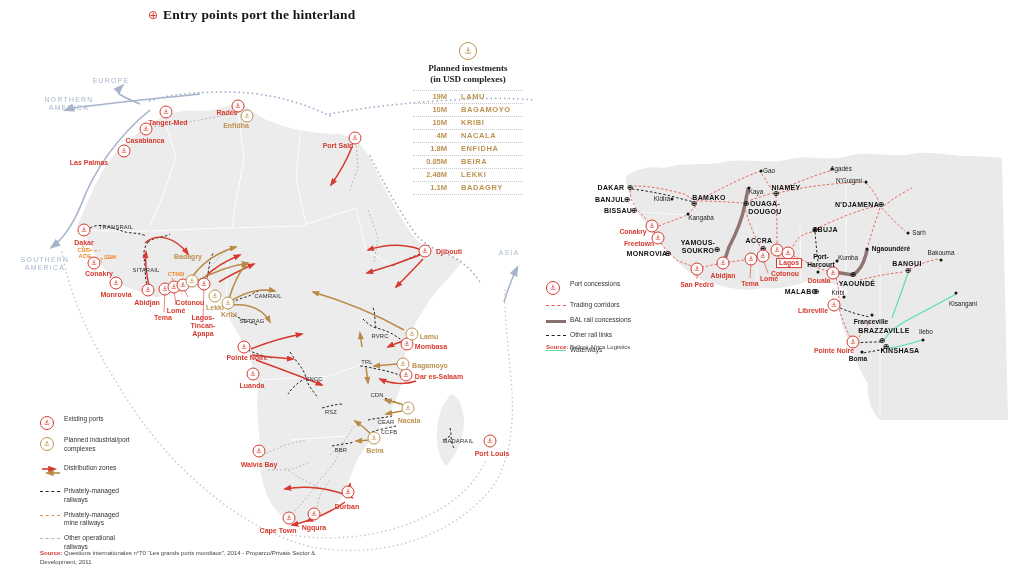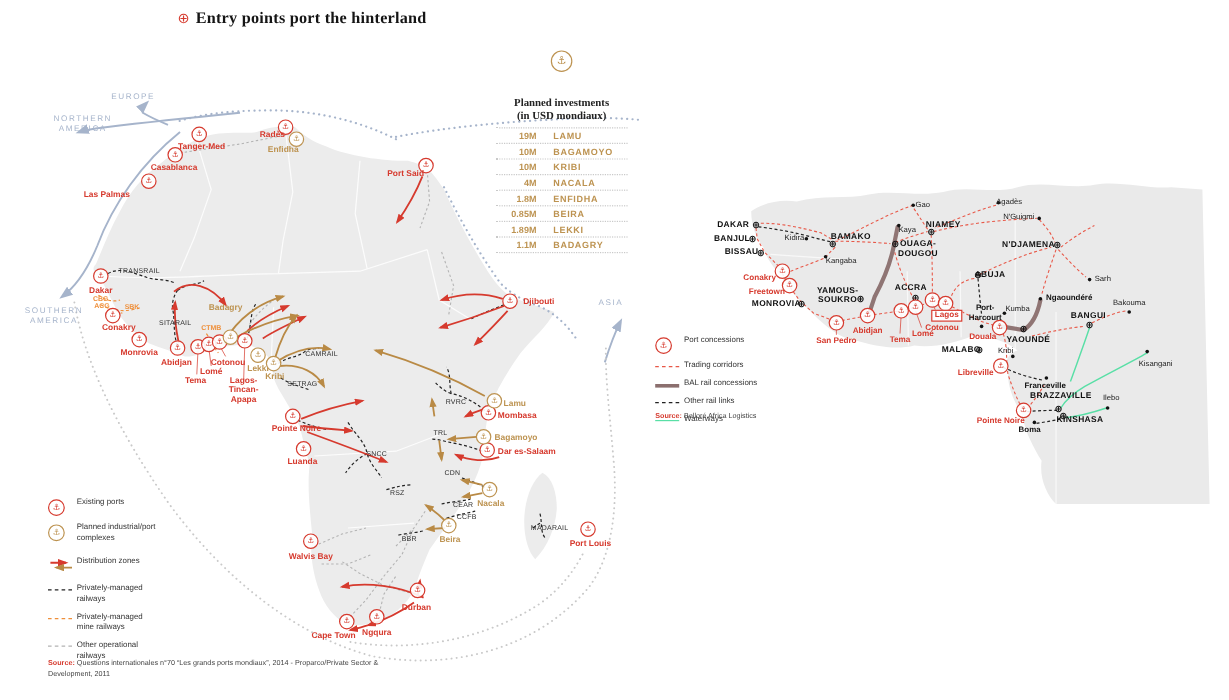--- a/index.html
+++ b/index.html
@@ -11,21 +11,21 @@
   .title-row{position:absolute;left:148px;top:7px;display:flex;align-items:center;gap:5px;}
   .title-icon{color:#d63a2e;font-size:12px;line-height:1;}
   .title-text{font-family:"Liberation Serif","DejaVu Serif",serif;font-weight:bold;
               font-size:13.5px;color:#151515;letter-spacing:.2px;}
 
   
   .inv-panel{position:absolute;left:413px;top:40px;width:110px;text-align:center;}
   .inv-icon{display:inline-flex;align-items:center;justify-content:center;width:16px;height:16px;
             border:1.2px solid #bd9351;border-radius:50%;color:#bd9351;font-size:9px;background:#fff;}
   .inv-head{font-family:"Liberation Serif","DejaVu Serif",serif;font-weight:bold;font-size:9px;
-            color:#222;margin-top:20px;line-height:1.25;}
+            color:#222;margin-top:3px;line-height:1.25;}
   .inv-rows{margin-top:4px;}
   .inv-row{display:flex;align-items:center;border-top:1px dotted #c9c9c9;padding:1.5px 0;}
   .inv-row:last-child{border-bottom:1px dotted #c9c9c9;}
   .inv-val{width:34px;text-align:right;font-weight:bold;font-size:7.5px;color:#bd9351;}
   .inv-name{margin-left:14px;text-align:left;font-weight:bold;font-size:7.5px;color:#bd9351;letter-spacing:.6px;}
 
   
   .lbl{position:absolute;transform:translate(-50%,-50%);white-space:pre;text-align:center;line-height:1.15;}
   .lbl.red{color:#d63a2e;font-weight:bold;font-size:7px;}
   .lbl.goldl{color:#bd9351;font-weight:bold;font-size:7px;}
@@ -450,21 +450,21 @@
 
   <div class="title-row">
     <span class="title-icon">⊕</span>
     <span class="title-text">Entry points port the hinterland</span>
   </div>
 
   <div class="inv-panel">
     <span class="inv-icon">⚓</span>
     <div class="inv-head">
       <div>Planned investments</div>
-      <div>(in USD mondiaux)</div>
+      <div>(in USD complexes)</div>
     </div>
     <div class="inv-rows" id="inv-rows">
         <div class="inv-row">
           <span class="inv-val">19M</span>
           <span class="inv-name">LAMU</span>
         </div>
         <div class="inv-row">
           <span class="inv-val">10M</span>
           <span class="inv-name">BAGAMOYO</span>
         </div>
@@ -478,21 +478,21 @@
         </div>
         <div class="inv-row">
           <span class="inv-val">1.8M</span>
           <span class="inv-name">ENFIDHA</span>
         </div>
         <div class="inv-row">
           <span class="inv-val">0.85M</span>
           <span class="inv-name">BEIRA</span>
         </div>
         <div class="inv-row">
-          <span class="inv-val">1.89M</span>
+          <span class="inv-val">2.48M</span>
           <span class="inv-name">LEKKI</span>
         </div>
         <div class="inv-row">
           <span class="inv-val">1.1M</span>
           <span class="inv-name">BADAGRY</span>
         </div>
       </div>
   </div>
 
   <div class="legend-left">

